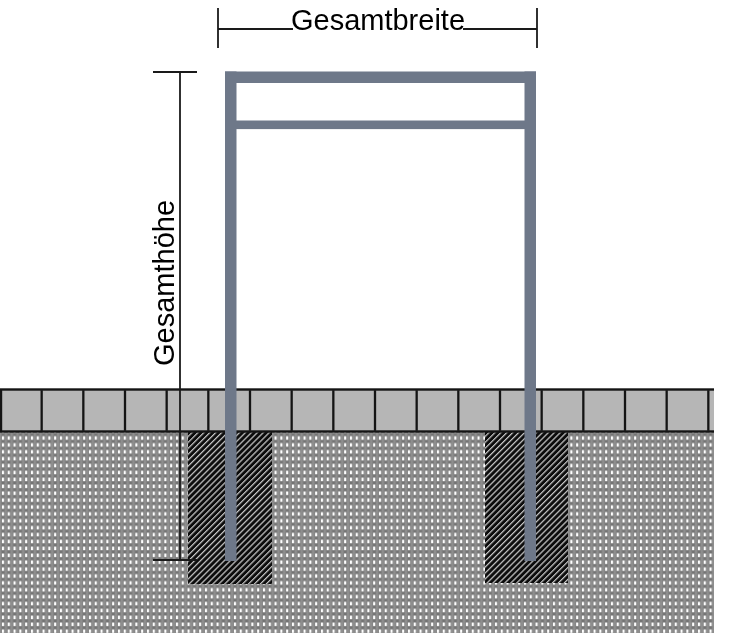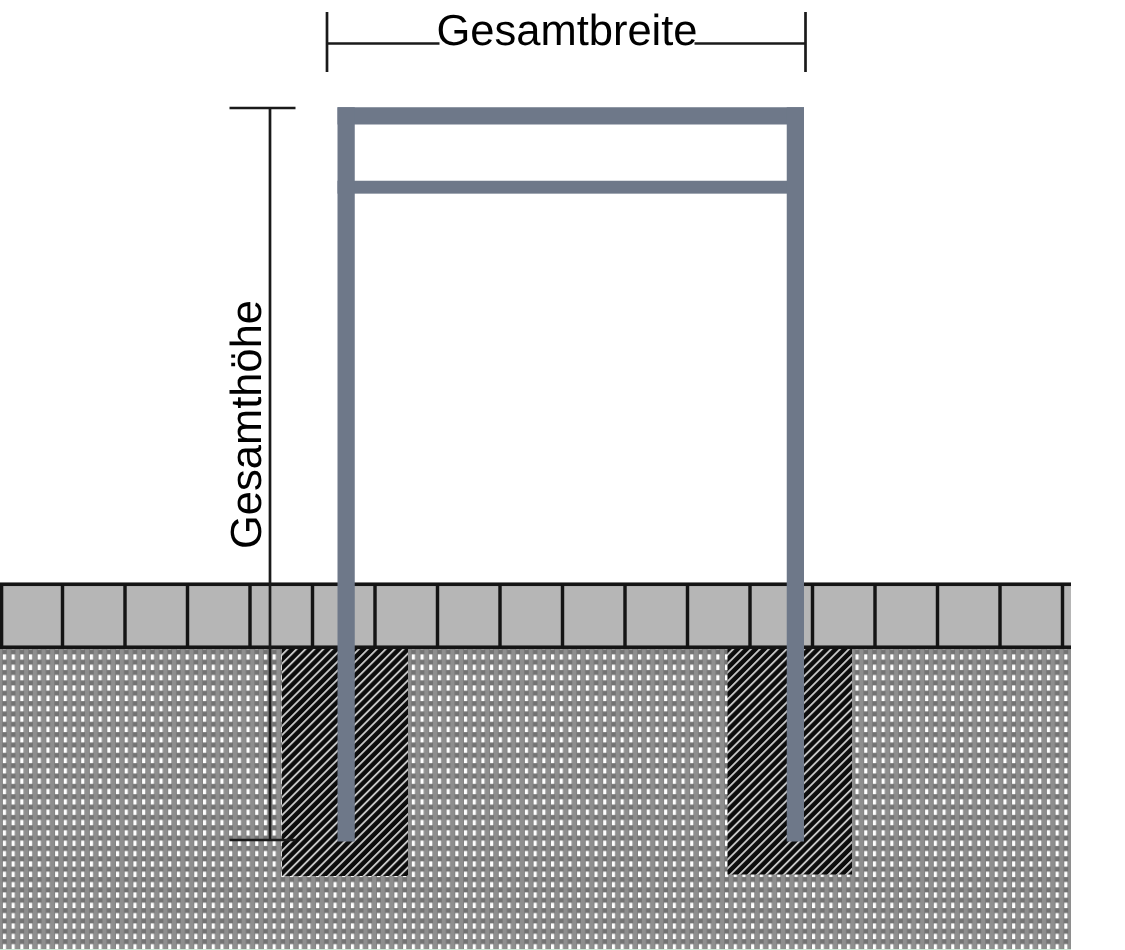--- a/index.html
+++ b/index.html
@@ -5,21 +5,21 @@
   html, body {
     margin: 0;
     padding: 0;
     background: #ffffff;
     font-family: "Liberation Sans", "DejaVu Sans", sans-serif;
   }
   .stage {
     position: relative;
     width: 714px;
     height: 633px;
-    background: #22c55e;
+    background: #86efac;
     overflow: hidden;
   }
   svg text {
     font-family: "Liberation Sans", "DejaVu Sans", sans-serif;
     font-size: 29px;
     fill: #000000;
   }
 </style>
 </head>
 <body>

